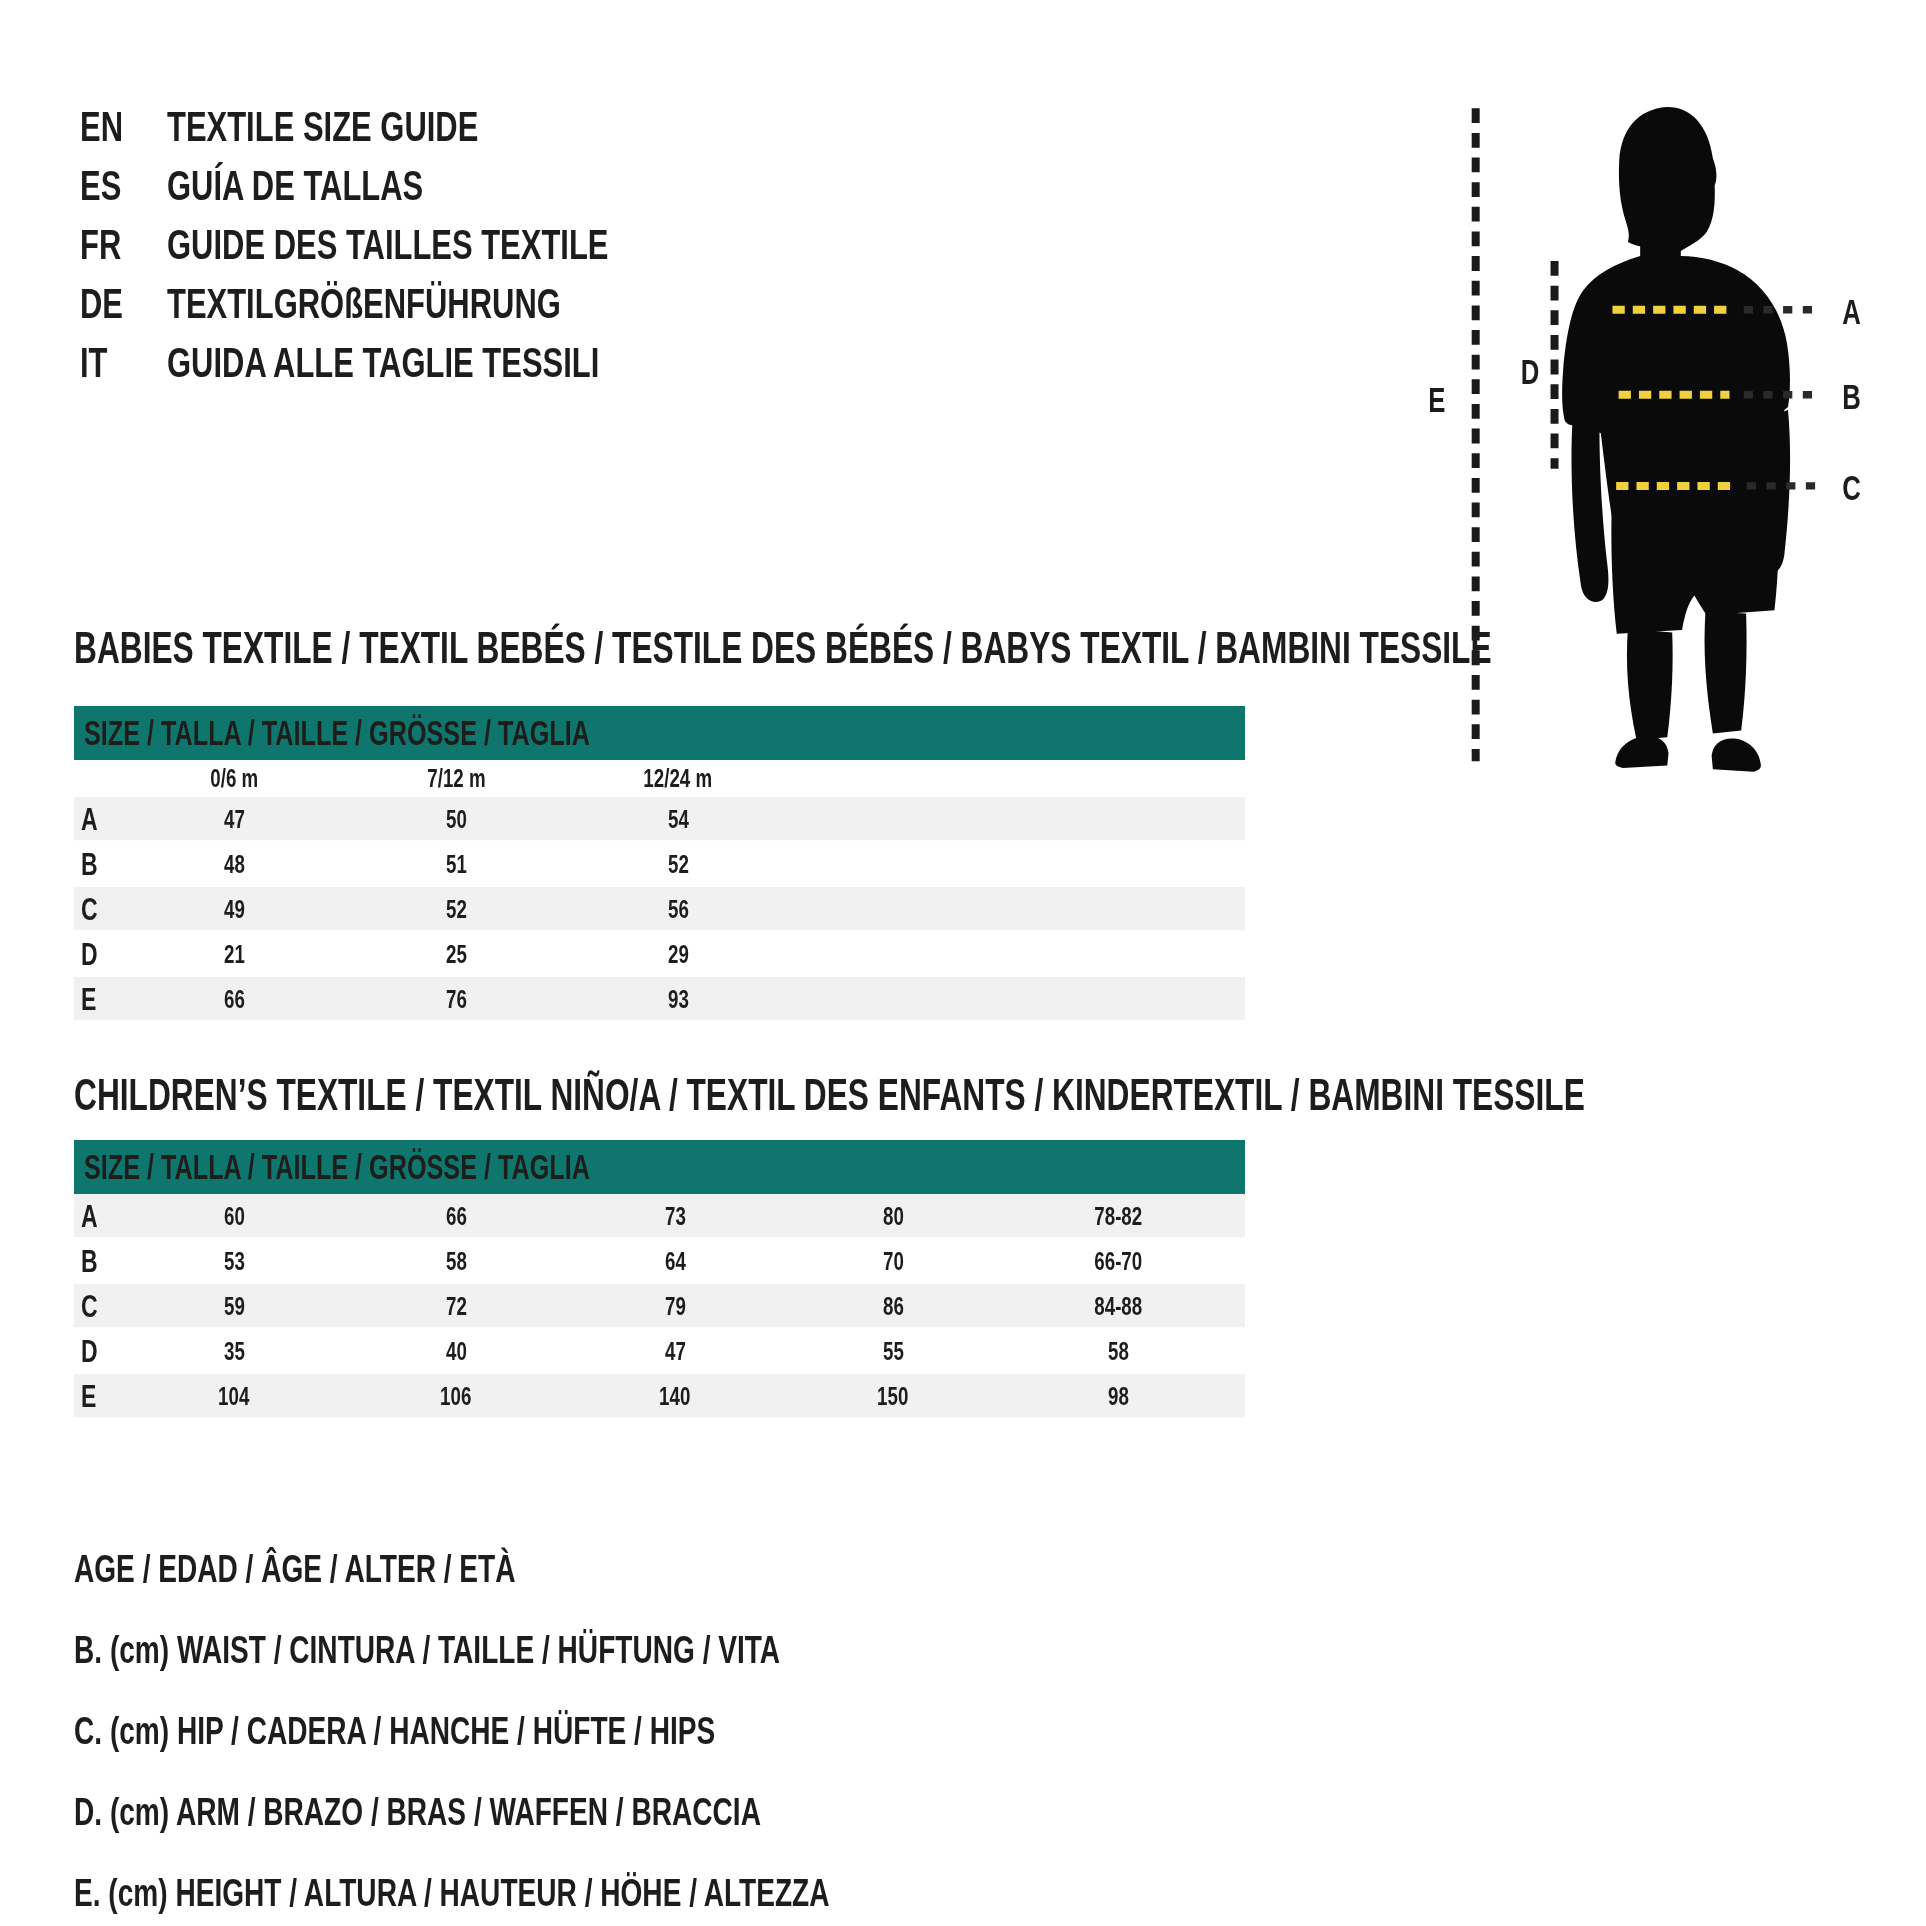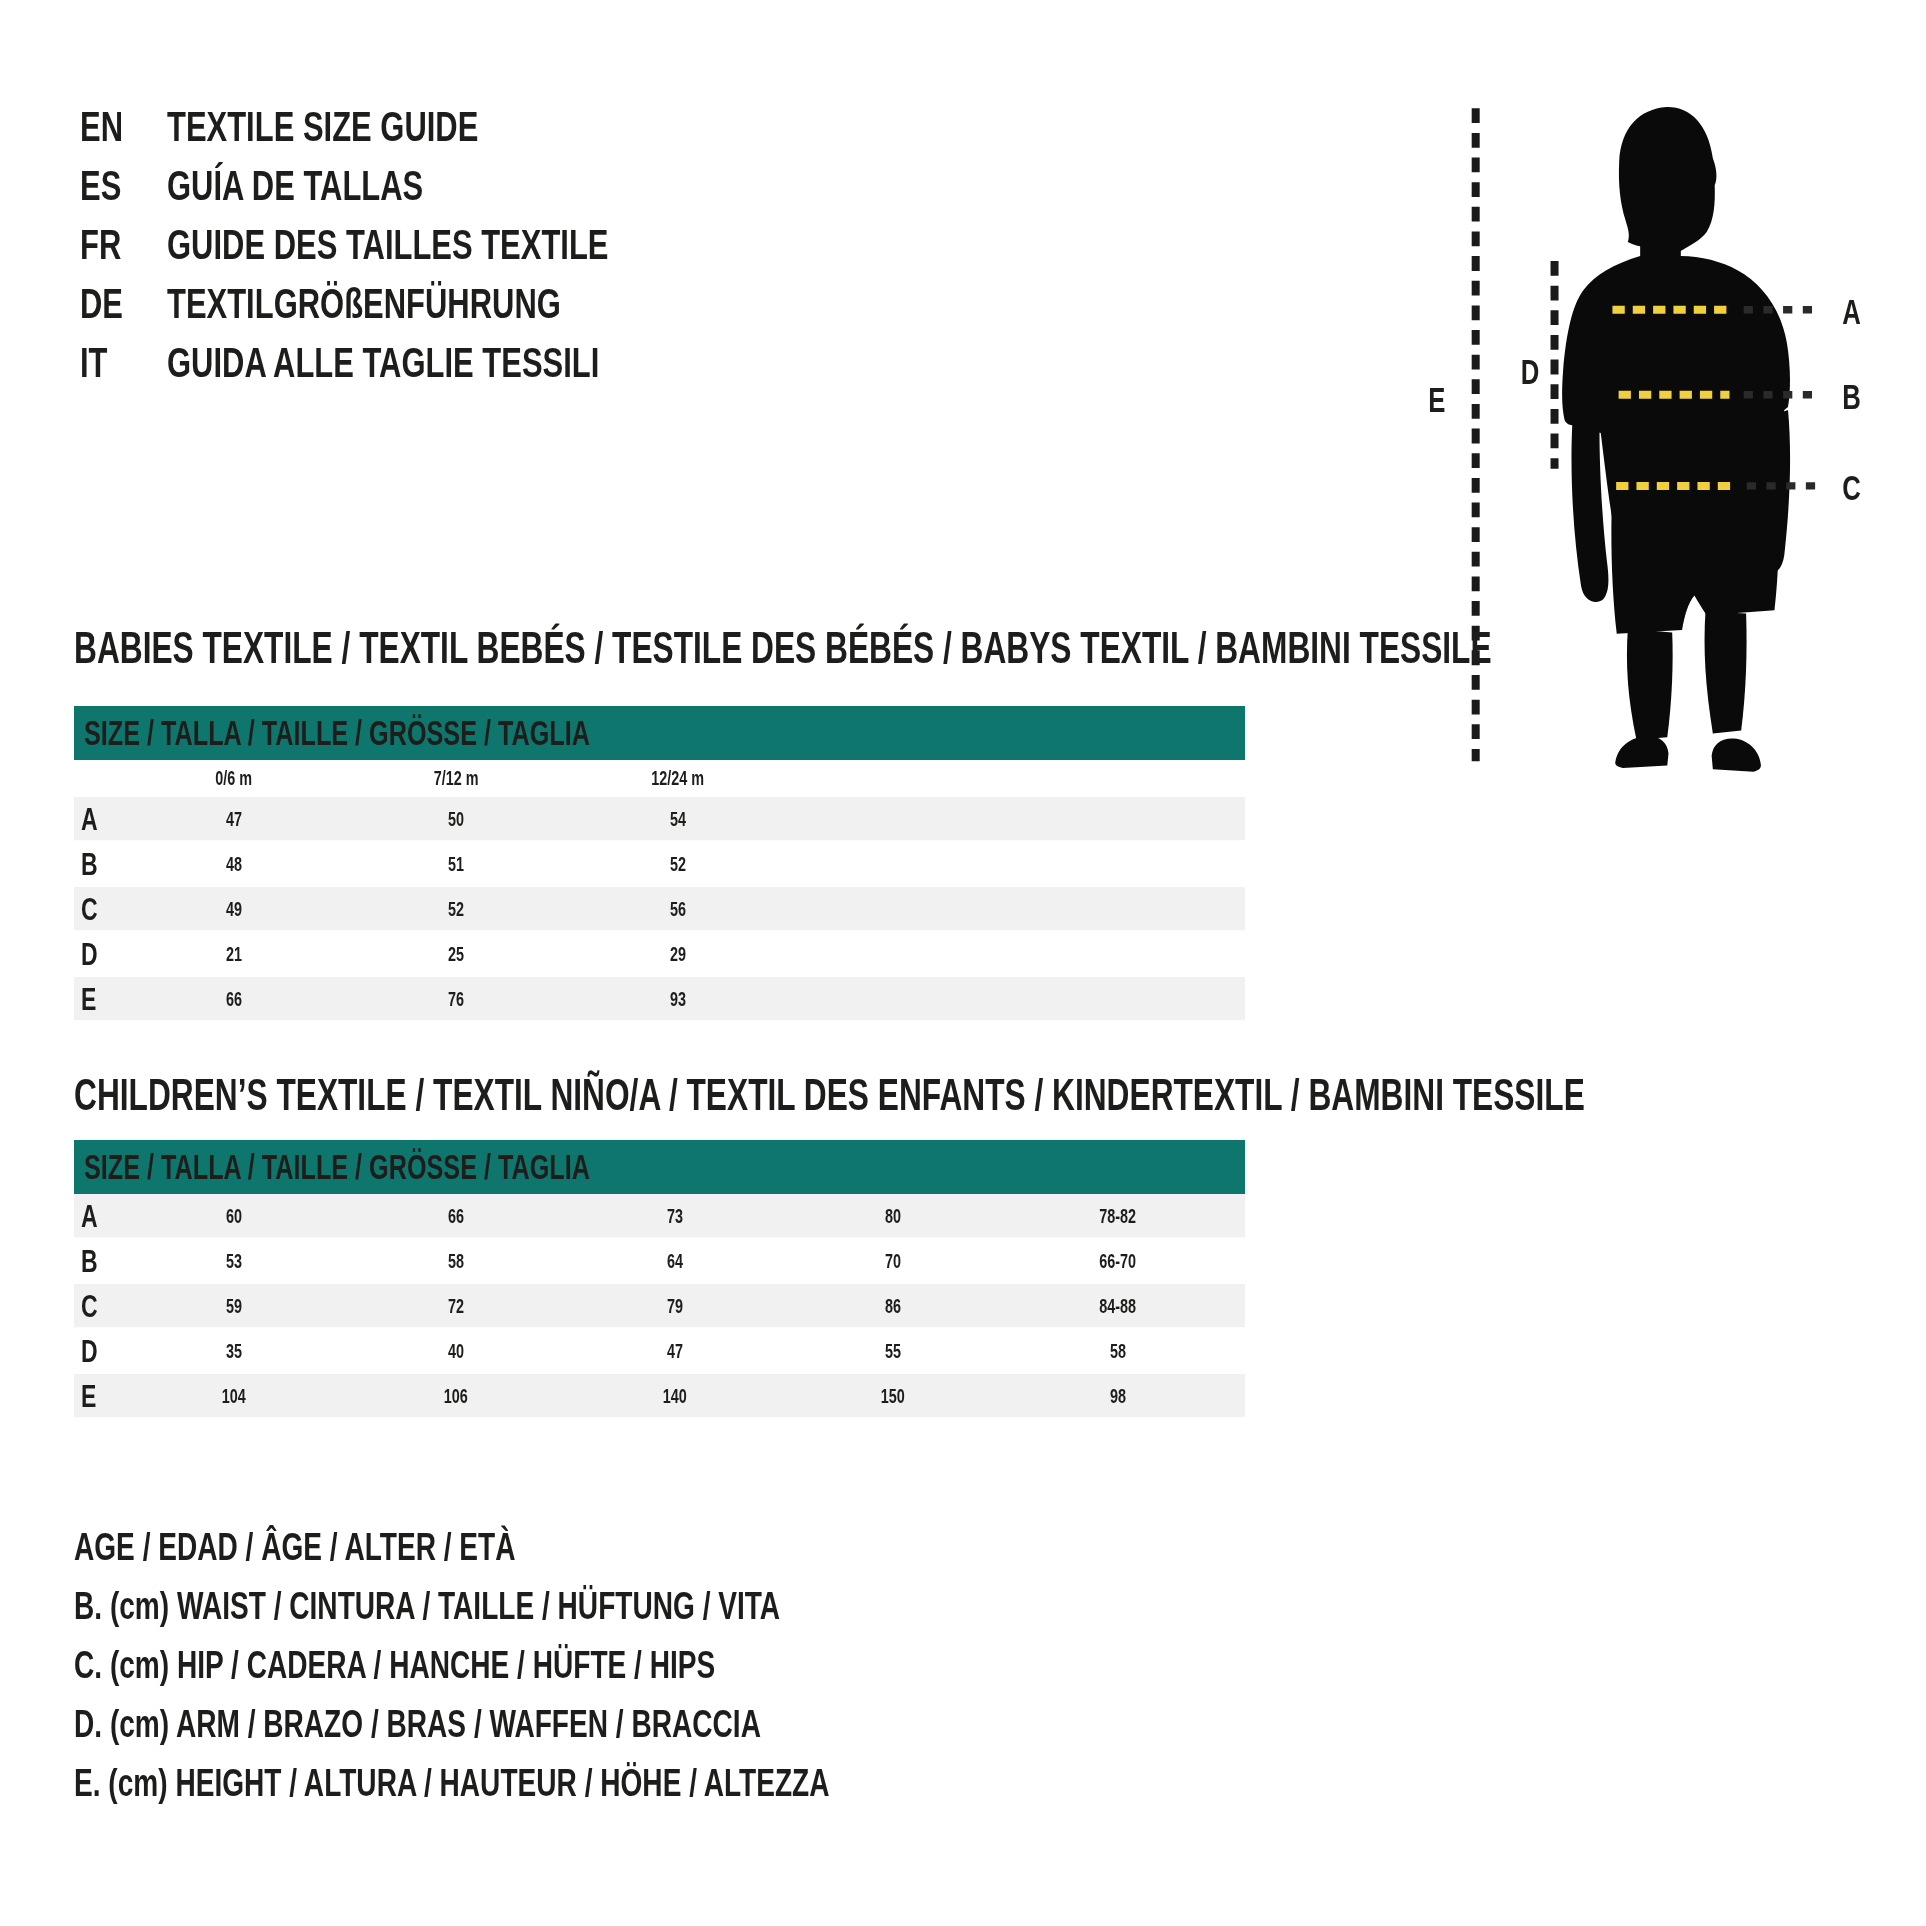--- a/index.html
+++ b/index.html
@@ -24,27 +24,27 @@
   
   .tbl{position:absolute;left:74px;width:1171px;}
   #babies-table{top:706px;}
   #children-table{top:1140px;}
   .size-bar{height:54px;background:#0f766e;font-size:35px;font-weight:700;line-height:54px;padding-left:10px;}
   .col-head{position:relative;height:37px;}
   .col-head .v{line-height:37px;}
   .trow{position:relative;height:45px;font-size:32px;font-weight:700;}
   .trow.alt{background:#f1f1f1;box-shadow:inset 0 -1.8px 0 #ffffff;}
   .rlabel{position:absolute;left:7.4px;top:0;line-height:45px;}
-  .v{position:absolute;top:0;width:160px;text-align:center;font-size:20px;font-weight:700;line-height:45px;text-decoration:underline;}
+  .v{position:absolute;top:0;width:160px;text-align:center;font-size:26px;font-weight:700;line-height:45px;text-decoration:underline;}
   .c0{left:80px;}.c1{left:302px;}.c2{left:524px;}
   .k0{left:80px;}.k1{left:302px;}.k2{left:521px;}.k3{left:739px;}.k4{left:964px;}
 
   
   .legend{position:absolute;left:74px;top:1517px;font-size:39px;font-weight:700;}
-  .legend-row{height:59px;line-height:59px;}
+  .legend-row{height:59px;line-height:59px;margin-top:22px;}
 
   
   #figure-svg{position:absolute;left:1411px;top:99px;}
   .svg-label{font-family:"Liberation Sans",sans-serif;font-weight:700;font-size:58px;fill:#1d1d1b;}
 </style>
 </head>
 <body>
 
 <div class="lang-block">
   <div class="lang-row">

